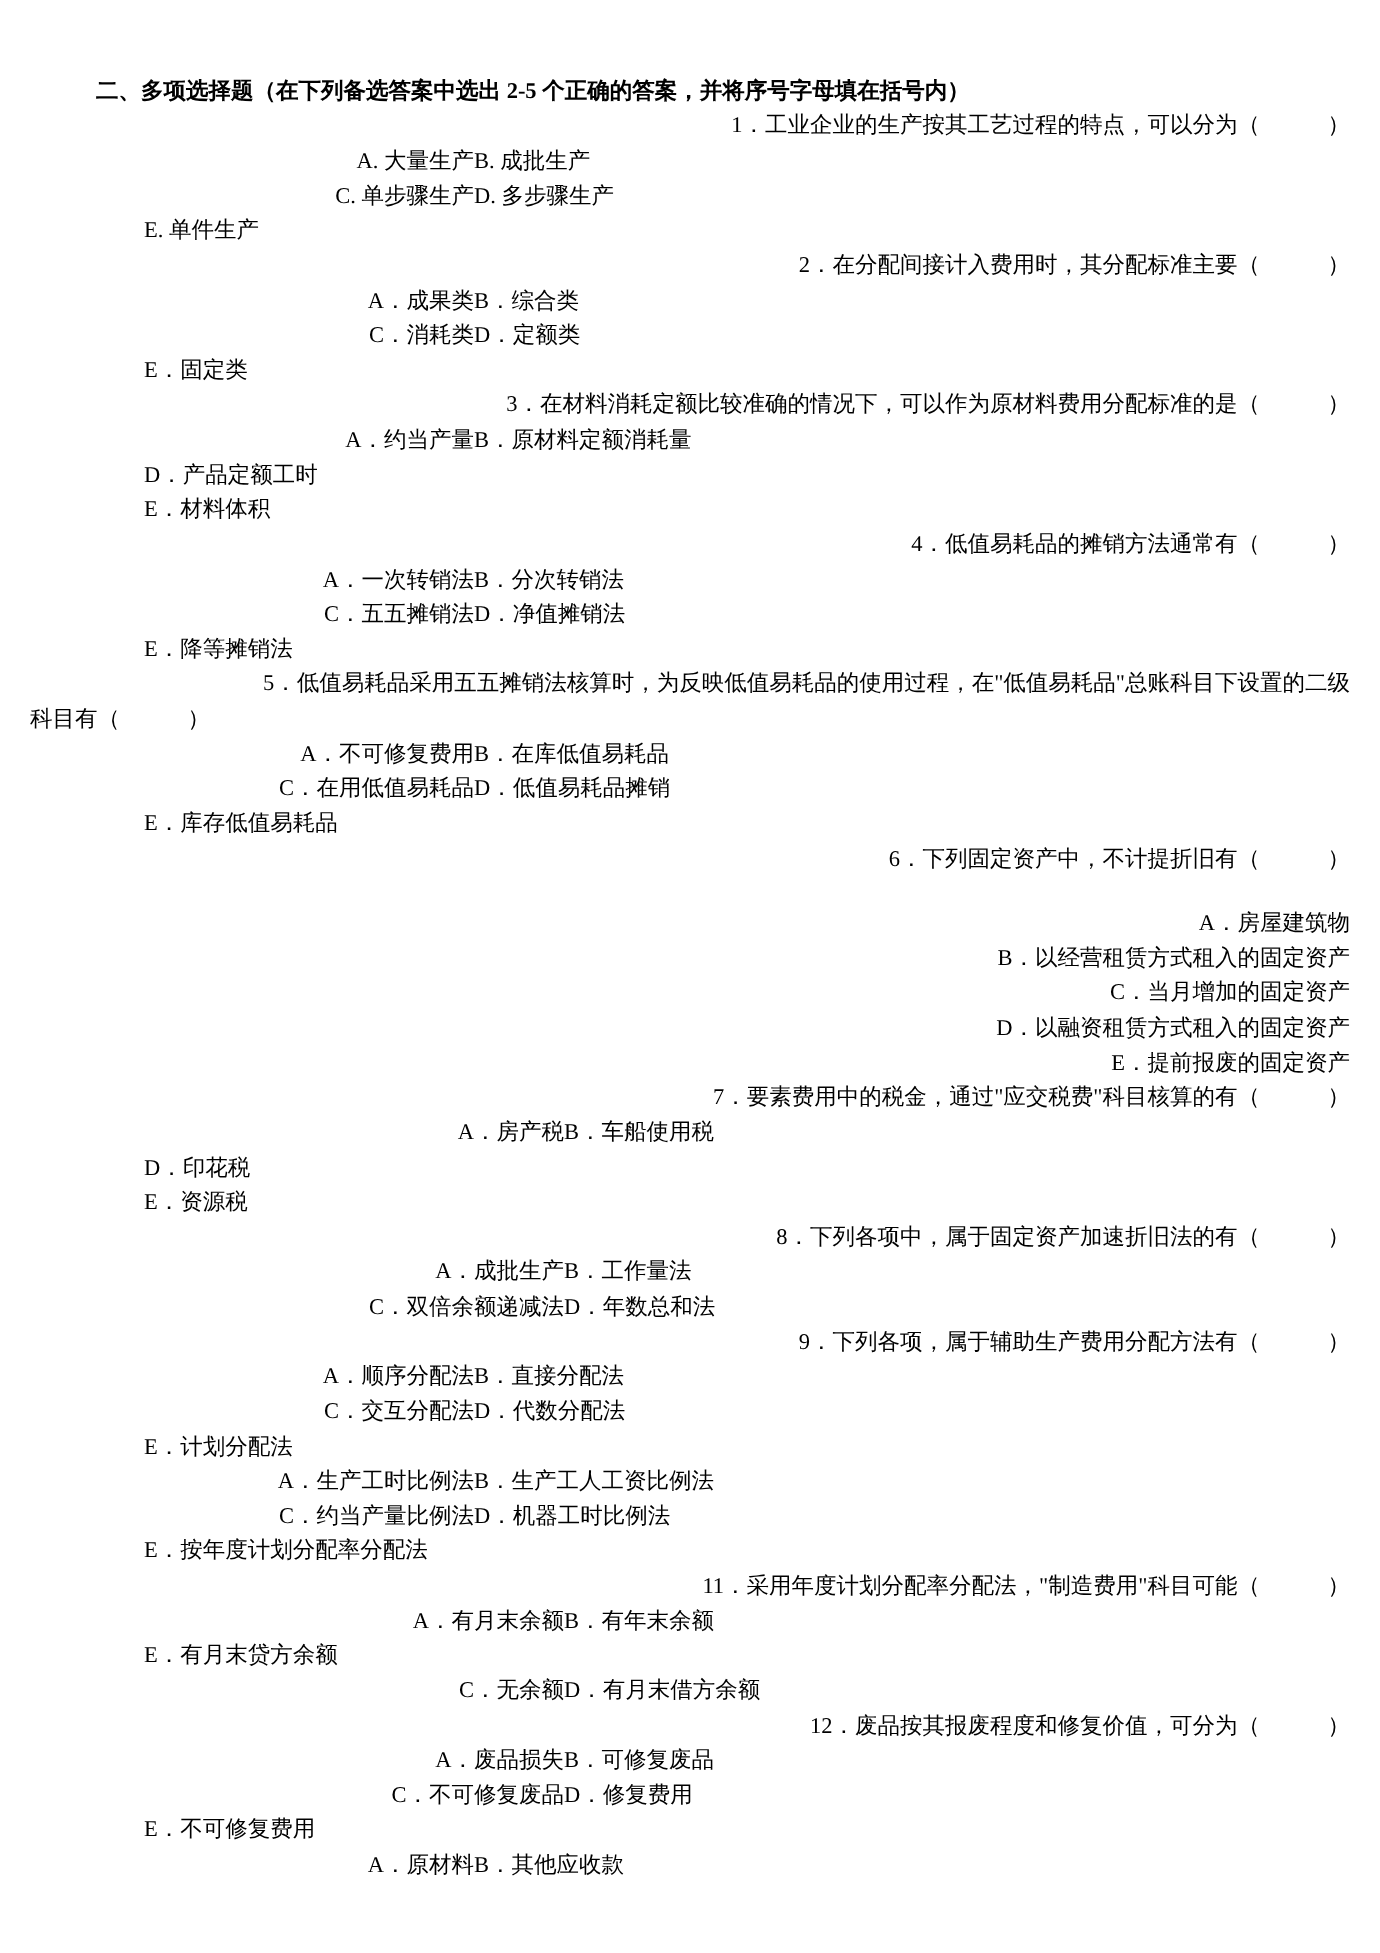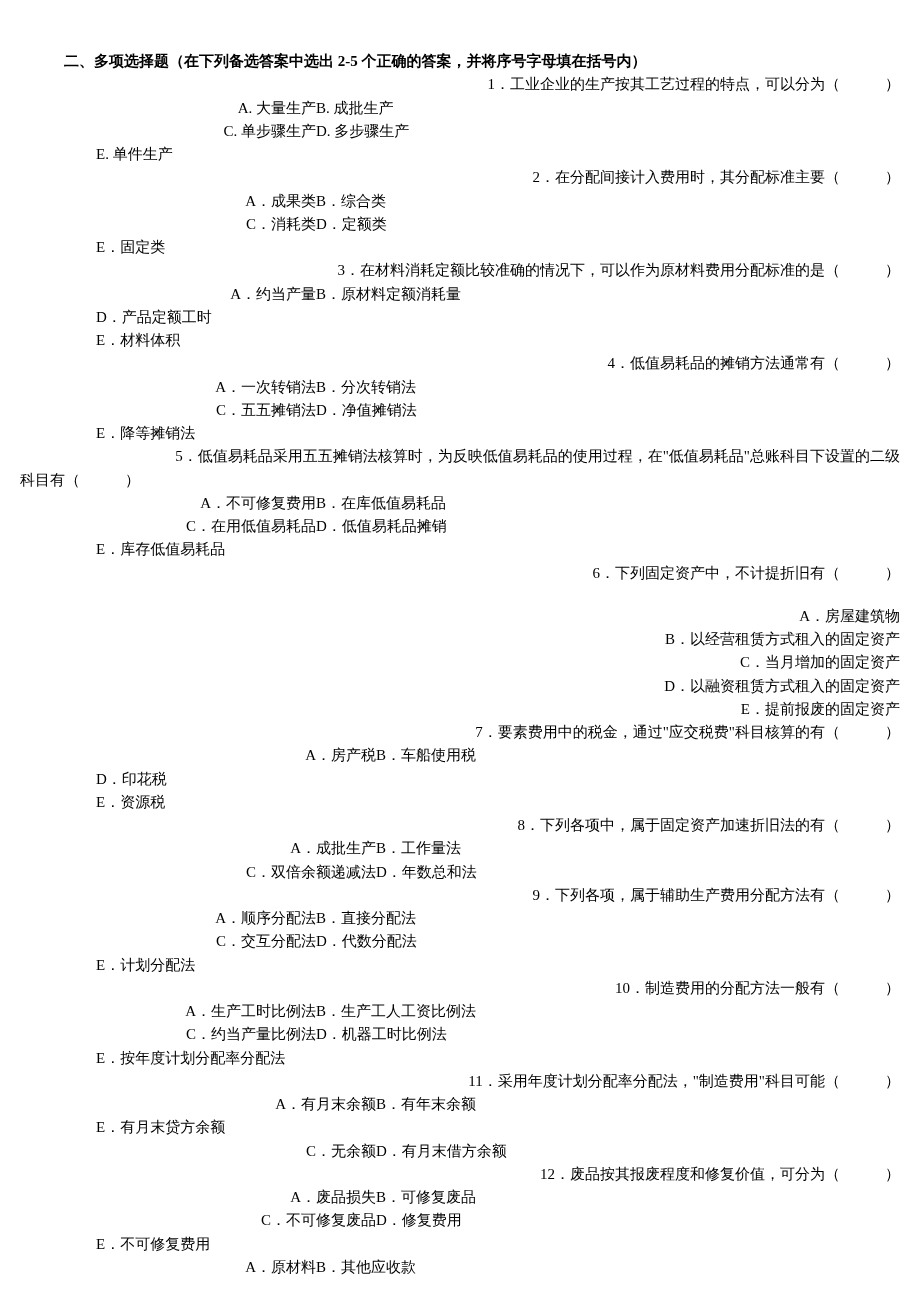--- a/index.html
+++ b/index.html
@@ -167,21 +167,20 @@
   <div class="options-row">
     <span class="opt opt-col-2a">C．交互分配法</span>
     <span class="opt">D．代数分配法</span>
   </div>
   <div class="options-row">
     <span class="opt">E．计划分配法</span>
   </div>
 </div>
 
 <div class="question">
-  <div class="q-text">10．制造费用的分配方法一般有（　　　）</div>
   <div class="options-row">
     <span class="opt opt-col-2a">A．生产工时比例法</span>
     <span class="opt">B．生产工人工资比例法</span>
   </div>
   <div class="options-row">
     <span class="opt opt-col-2a">C．约当产量比例法</span>
     <span class="opt">D．机器工时比例法</span>
   </div>
   <div class="options-row">
     <span class="opt">E．按年度计划分配率分配法</span>

